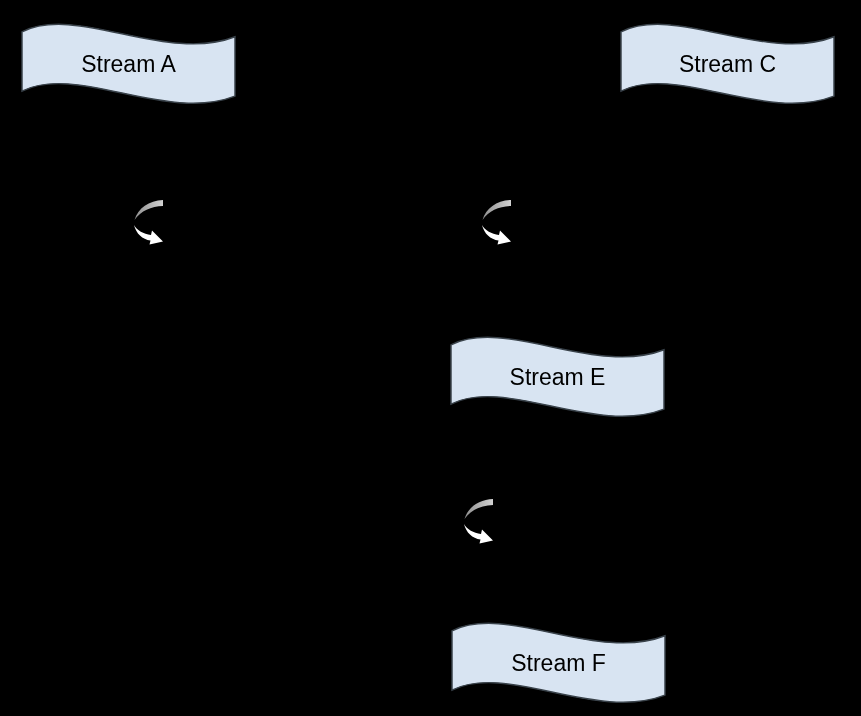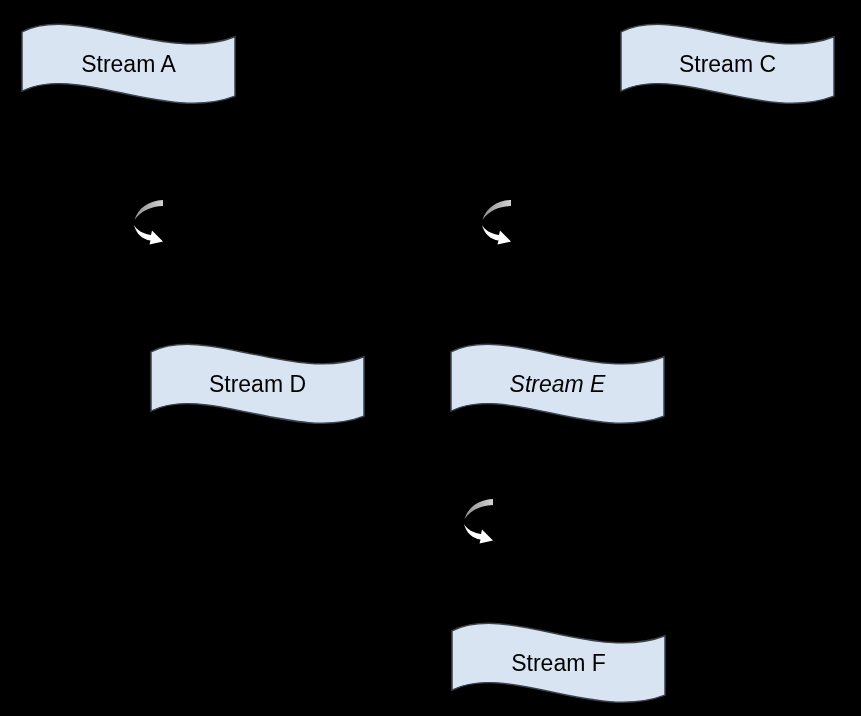--- a/index.html
+++ b/index.html
@@ -49,21 +49,21 @@
   }
   .loop{
     position:absolute;
     width:36px;height:52px;
   }
   .loop svg{width:100%;height:100%;overflow:visible;}
   .node-a{left:21px;top:21px;}
   .node-b{left:321px;top:23px;}
   .node-c{left:620px;top:21px;}
   .node-d{left:150px;top:341px;}
-  .node-e{left:450px;top:341px;font-style:italic;}
+  .node-e{left:450px;top:334px;}
   .node-f{left:451px;top:620px;}
   .loop-1{left:131px;top:197px;}
   .loop-2{left:479px;top:197px;}
   .loop-3{left:461px;top:496px;}
 </style>
 </head>
 <body>
 
 <div class="canvas">
 
@@ -101,26 +101,20 @@
         <linearGradient id="lg2" x1="0" y1="0" x2="1" y2="0">
           <stop offset="0" stop-color="var(--arrow-gray-dark)"></stop>
           <stop offset="1" stop-color="var(--arrow-gray-light)"></stop>
         </linearGradient>
       </defs>
       <path d="M32 3 C 18 3.5, 7 11, 3.5 23 C 10 13.5, 20 9.5, 32 9 Z" fill="url(#lg2)"></path>
       <path d="M3 28 C 5 36.5, 11.5 42.5, 19.5 43.5 L 18.5 47.5 L 32 44.5 L 21 33.5 L 20 38 C 12.5 37, 6 33.5, 3 28 Z" fill="var(--arrow-white)"></path>
     </svg>
   </div>
 
-  <div class="node node-d">
-    <svg viewBox="0 0 216 85" preserveAspectRatio="none" aria-hidden="true">
-      <path class="wave-path" d="M1 11 C 56 -17, 146 43, 215 16 L 215 76 C 146 103, 56 43, 1 71 Z"></path>
-    </svg>
-    <div class="node-label">Stream D</div>
-  </div>
 
   <div class="node node-e">
     <svg viewBox="0 0 216 85" preserveAspectRatio="none" aria-hidden="true">
       <path class="wave-path" d="M1 11 C 56 -17, 146 43, 215 16 L 215 76 C 146 103, 56 43, 1 71 Z"></path>
     </svg>
     <div class="node-label">Stream E</div>
   </div>
 
   <div class="loop loop-3">
     <svg viewBox="0 0 36 52" aria-hidden="true">

